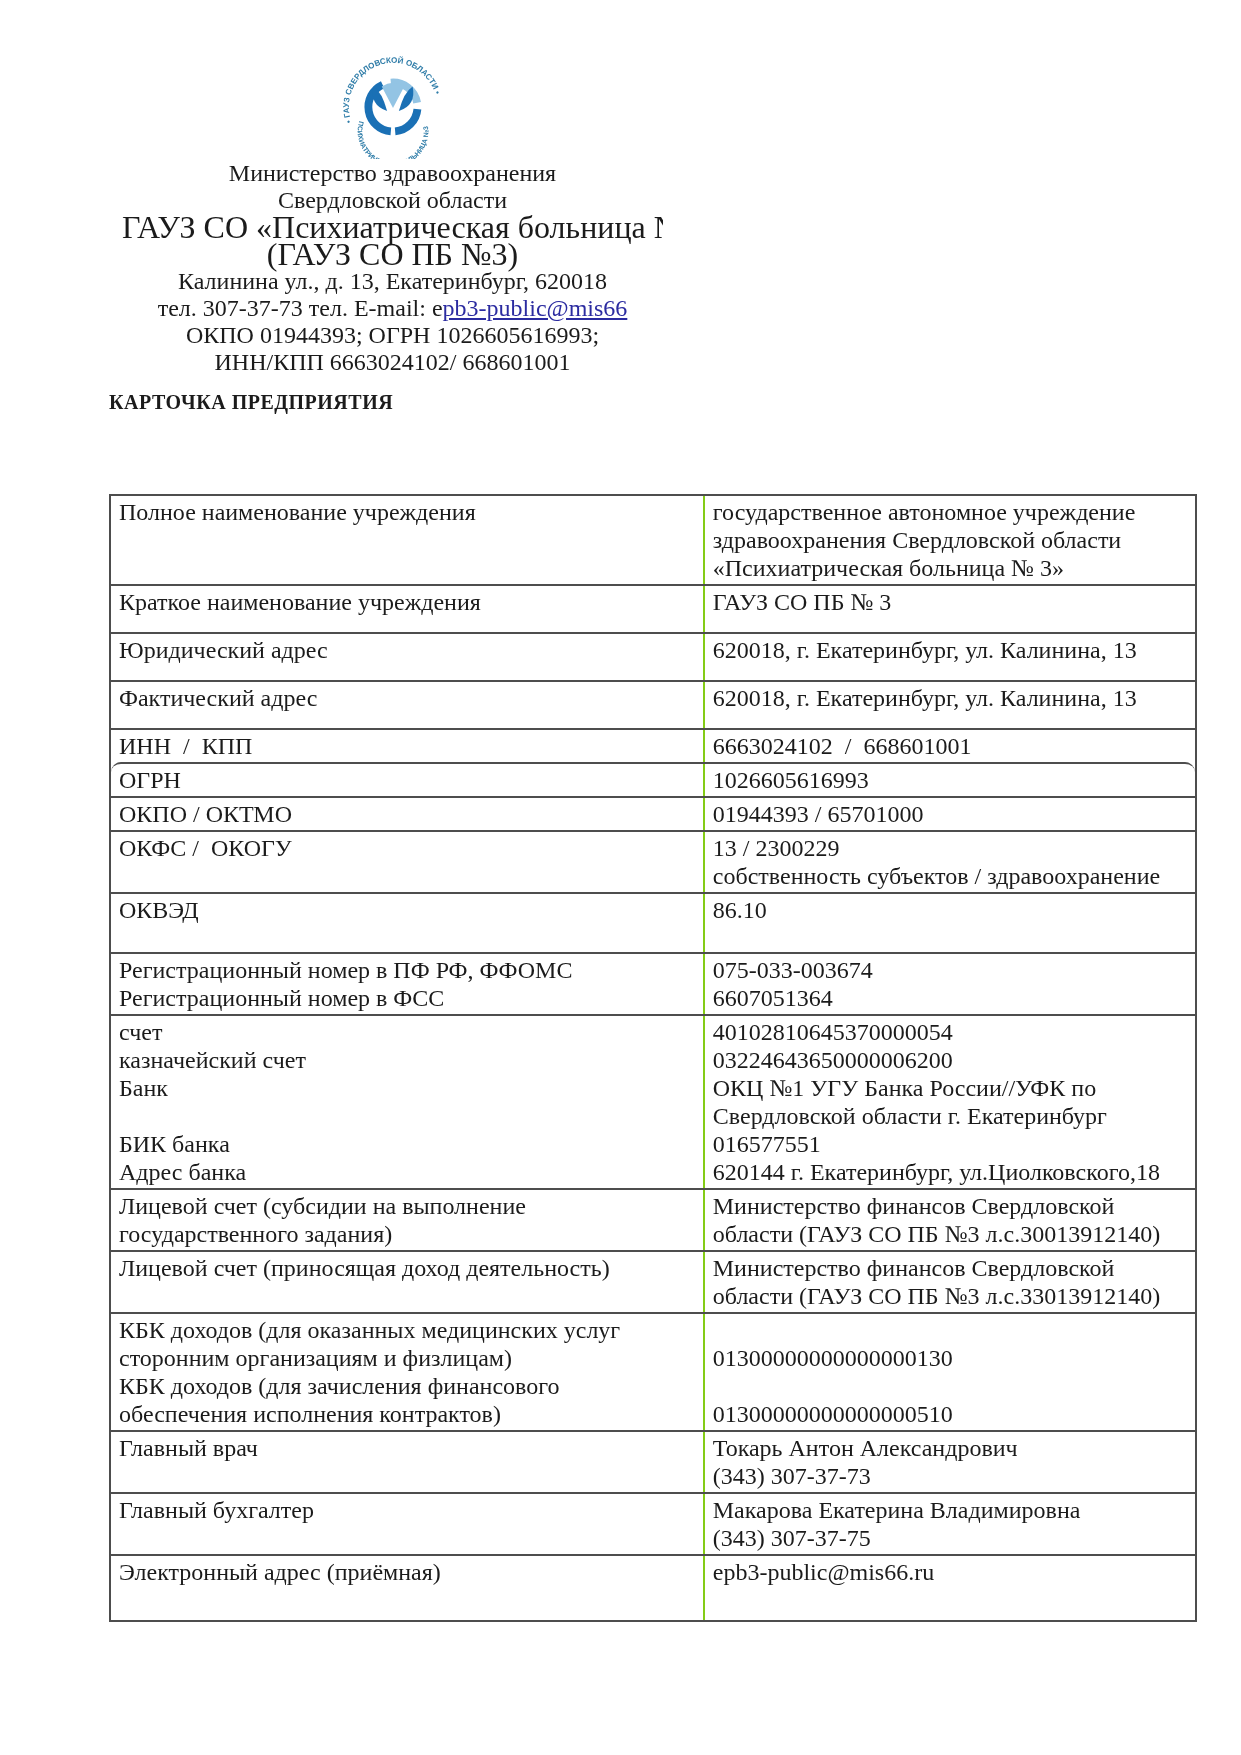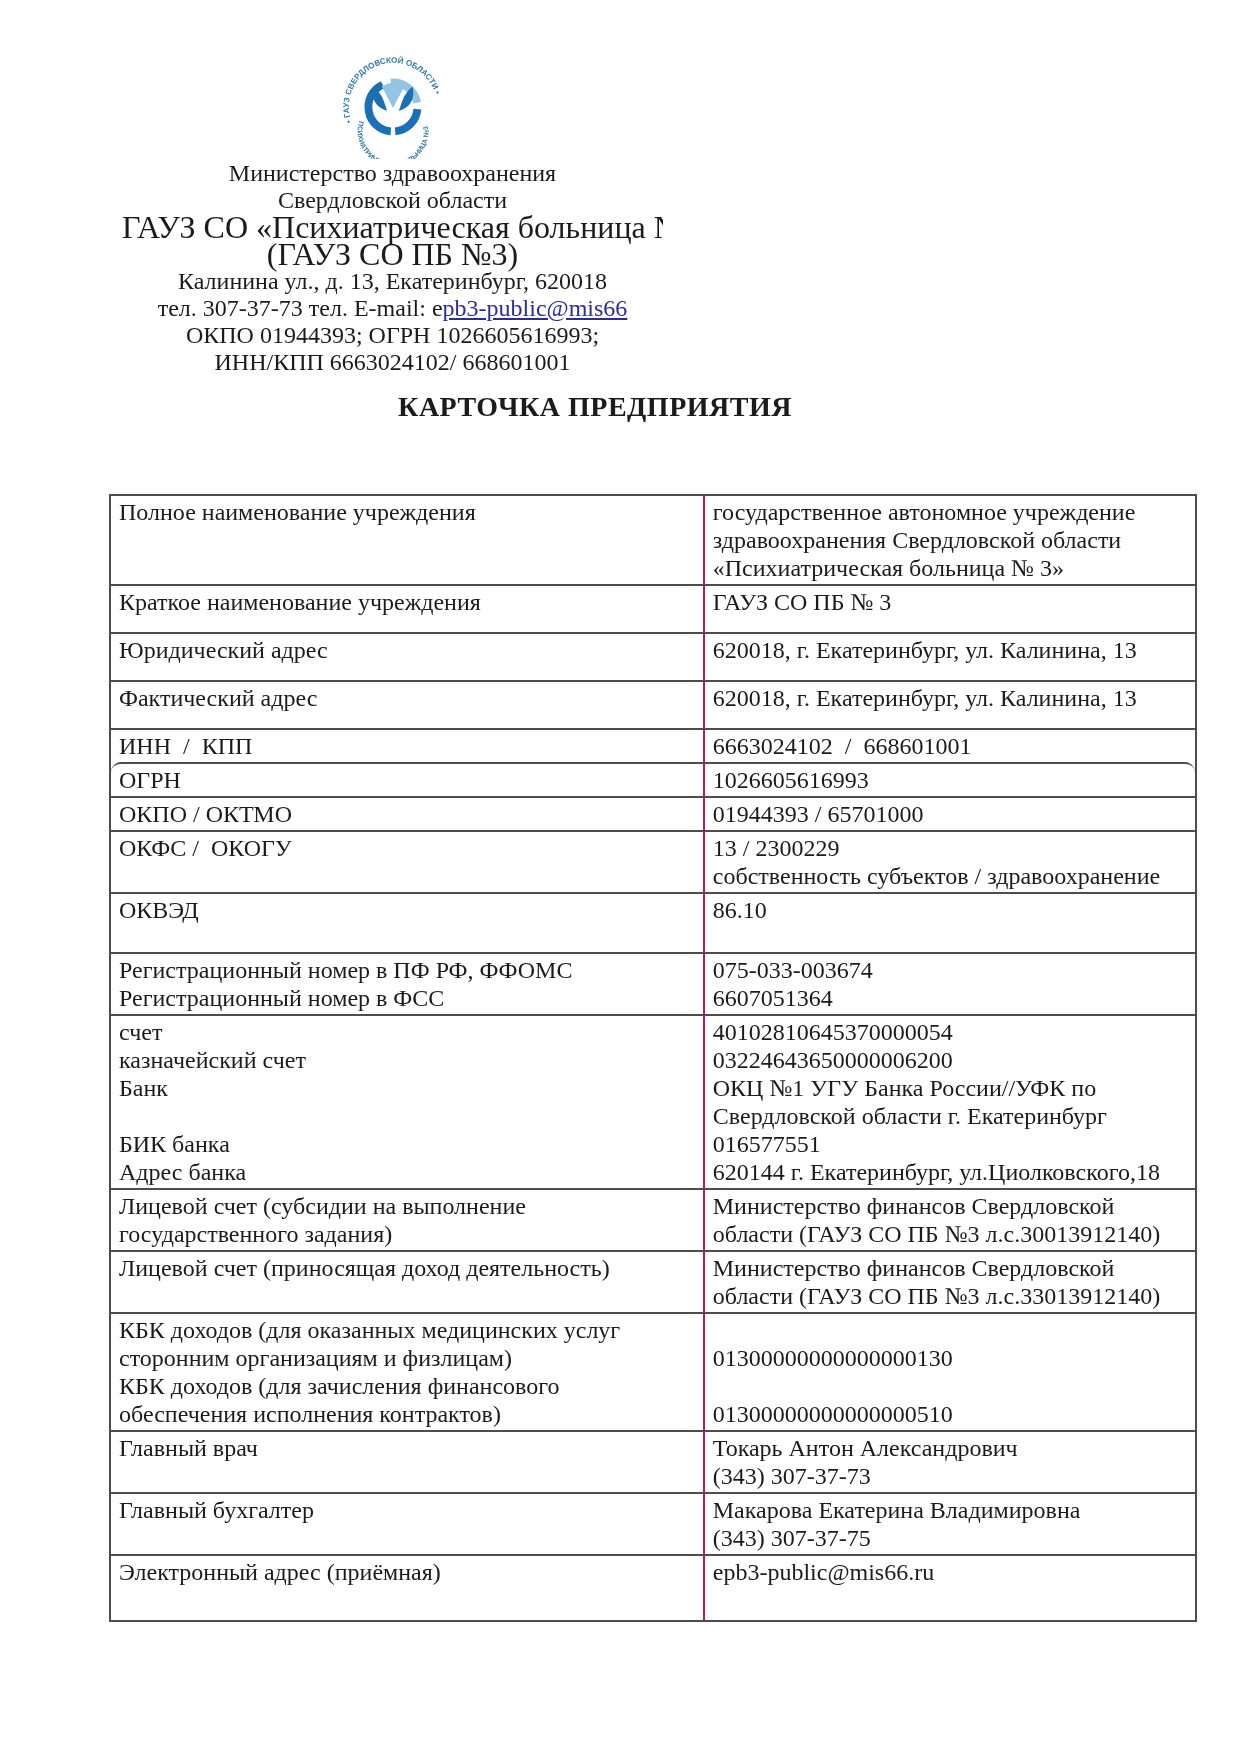--- a/index.html
+++ b/index.html
@@ -14,33 +14,33 @@
     text-align:center; overflow:hidden;
   }
   .logo-wrap { height:104px; margin-bottom:1px; }
   .logo-wrap svg { width:102px; height:104px; }
   .h-line { font-size:24px; line-height:27px; white-space:nowrap; }
   .h-bold { font-weight:normal; font-size:32px;text-align:center; }
   .email-link { color:#2b2ba0; text-decoration:underline; cursor:pointer; }
   
   .doc-title {
     position:absolute; left:109px; top:391px; width:972px;
-    text-align:center; font-weight:bold; font-size:28px; letter-spacing:0.5px;
+    text-align:left; font-weight:bold; font-size:20px; letter-spacing:0.5px;
     white-space:nowrap;
   }
   
   .company-table {
     position:absolute; left:109px; top:494px; width:1088px;
     box-sizing:border-box; border:2px solid #4d4d4d;
   }
   .t-row { display:flex; border-top:2px solid #4d4d4d; }
   .t-row:first-child { border-top:none; }
   .t-cell { box-sizing:border-box; padding:2px 6px 2px 8px; overflow:hidden; }
   .t-cell.left  { width:617px; }
-  .t-cell.right { width:513px; border-left:2px solid #be185d; }
+  .t-cell.right { width:513px; border-left:2px solid #84cc16; }
   .cell-line { font-size:24px; line-height:28px; white-space:pre-wrap; }
 </style>
 </head>
 <body>
 
 <div class="page">
 
   <div class="letterhead">
     <div class="logo-wrap">
       <svg viewBox="0 0 104 104">

